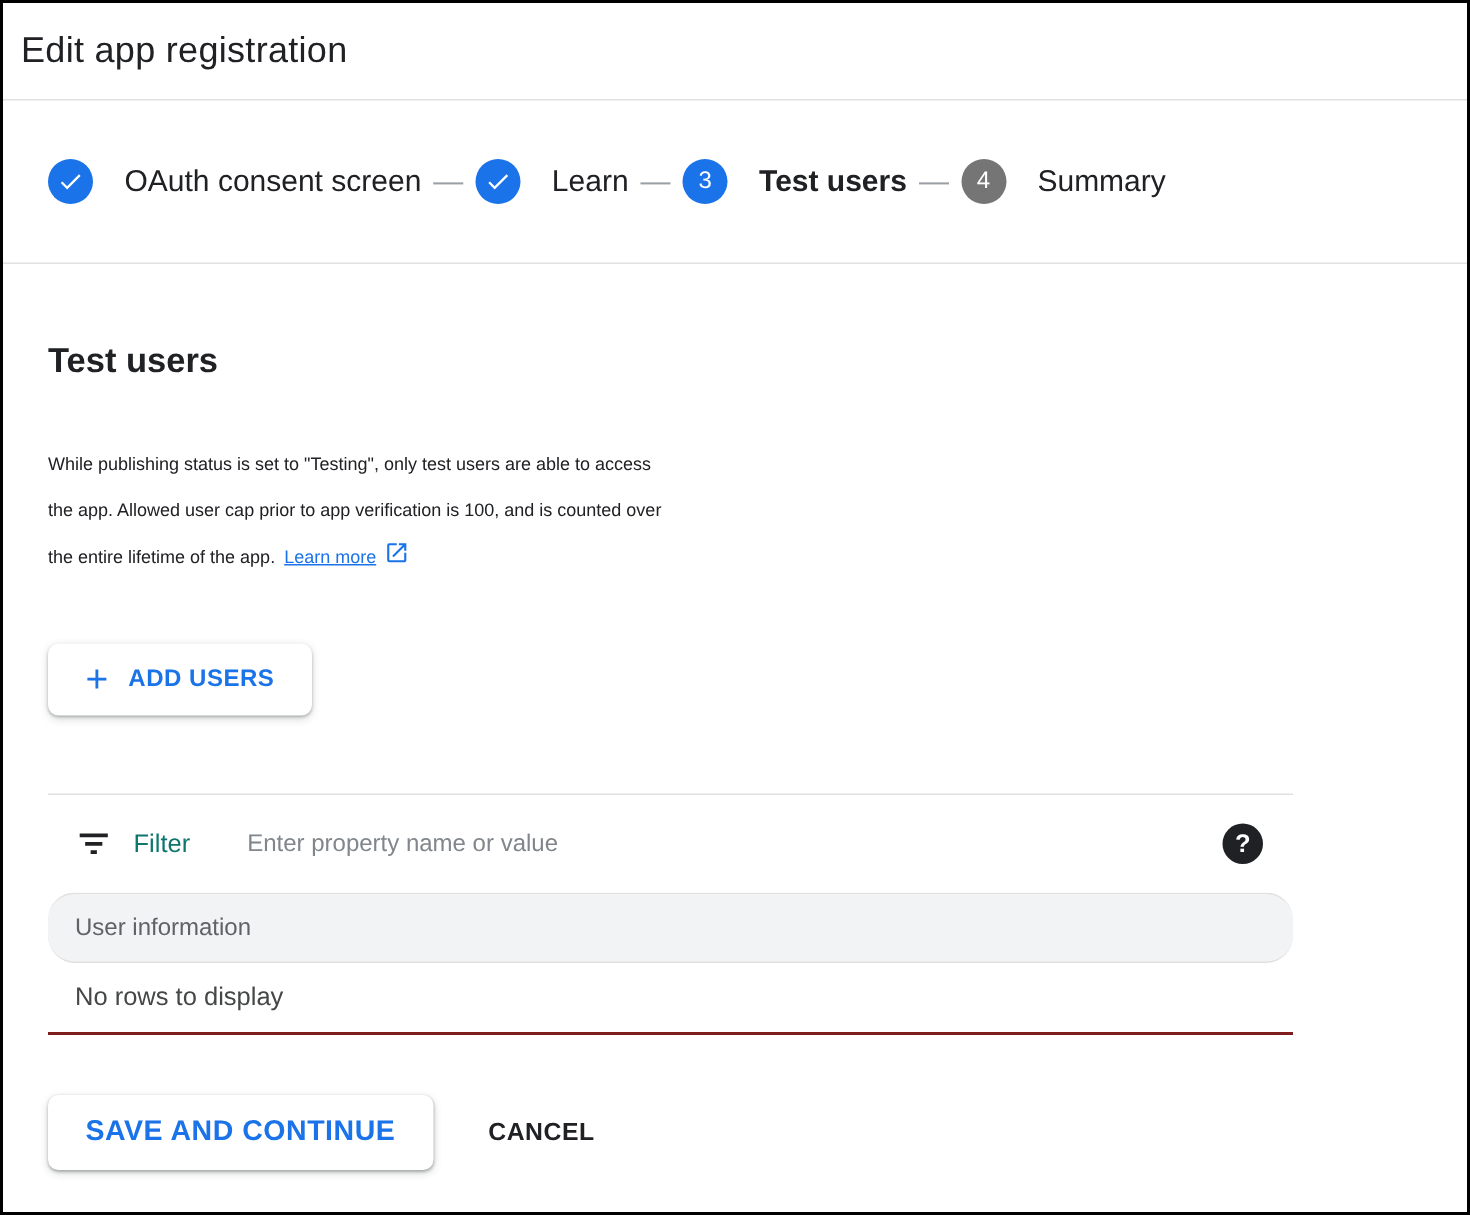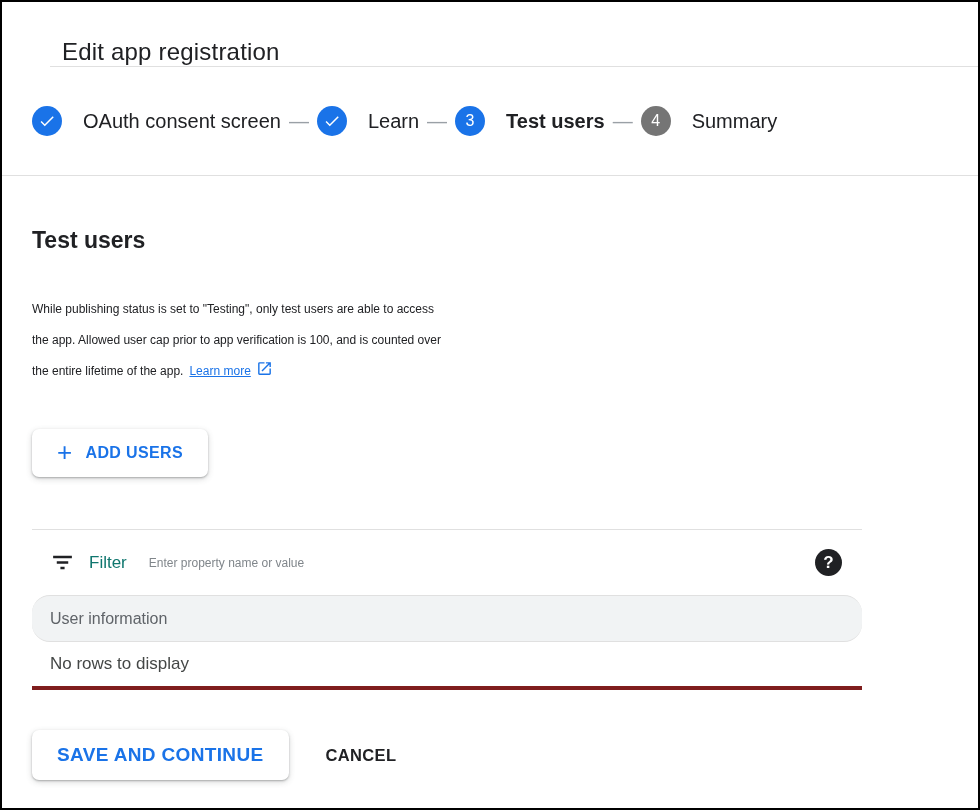--- a/index.html
+++ b/index.html
@@ -9,24 +9,23 @@
     background: #fff;
     font-family: "Liberation Sans", sans-serif;
     color: #202124;
     overflow: hidden;
   }
 
   
   .header {
     height: 65px;
     display: flex;
-    align-items: flex-end;
+    align-items: center;
     padding: 0 12px;
     border-bottom: 1px solid #e0e0e0;
-    margin-left: 48px;
   }
   .page-title {
     font-size: 24px;
     font-weight: 400;
     letter-spacing: 0.2px;
     color: #202124;
   }
 
   
   .stepper {
@@ -108,24 +107,24 @@
     padding: 0 20px 0 18px;
     gap: 14px;
   }
   .filter-icon { flex: none; display: flex; }
   .filter-label { font-size: 17px; font-weight: 400; color: #0f766e; white-space: nowrap; }
   .filter-input {
     flex: 1;
     border: none;
     outline: none;
     font-family: "Liberation Sans", sans-serif;
-    font-size: 12px;
+    font-size: 16px;
     color: #202124;
     background: transparent;
-    margin-left: 8px;
+    margin-left: 24px;
   }
   .filter-input::placeholder { color: #80868b; }
   .help-icon {
     flex: none;
     width: 27px; height: 27px;
     border-radius: 50%;
     background: #202124;
     color: #fff;
     font-size: 17px;
     font-weight: 700;
@@ -145,21 +144,21 @@
     color: #5f6368;
     border-radius: 18px;
   }
   .table-empty-row {
     height: 48px;
     display: flex;
     align-items: center;
     padding: 0 18px;
     font-size: 17px;
     color: #444746;
-    border-bottom: 4px solid #7f1d1d;
+    border-bottom: 2px solid #7f1d1d;
   }
 
   
   .footer {
     margin: 40px 30px 0;
     display: flex;
     align-items: center;
     gap: 37px;
   }
   .save-btn {

